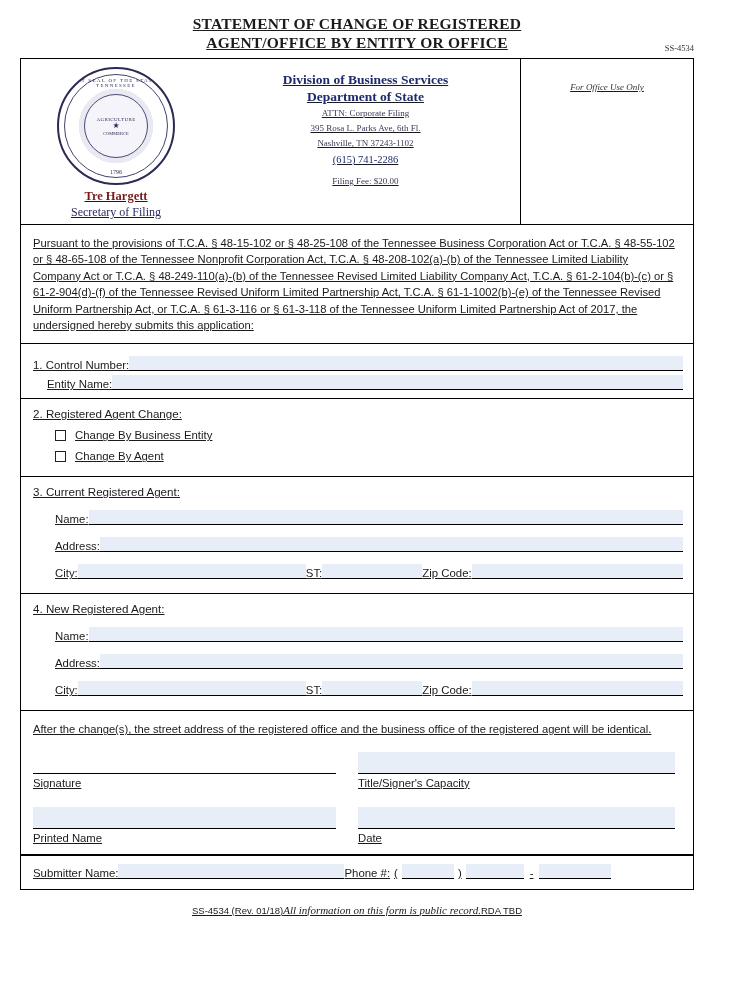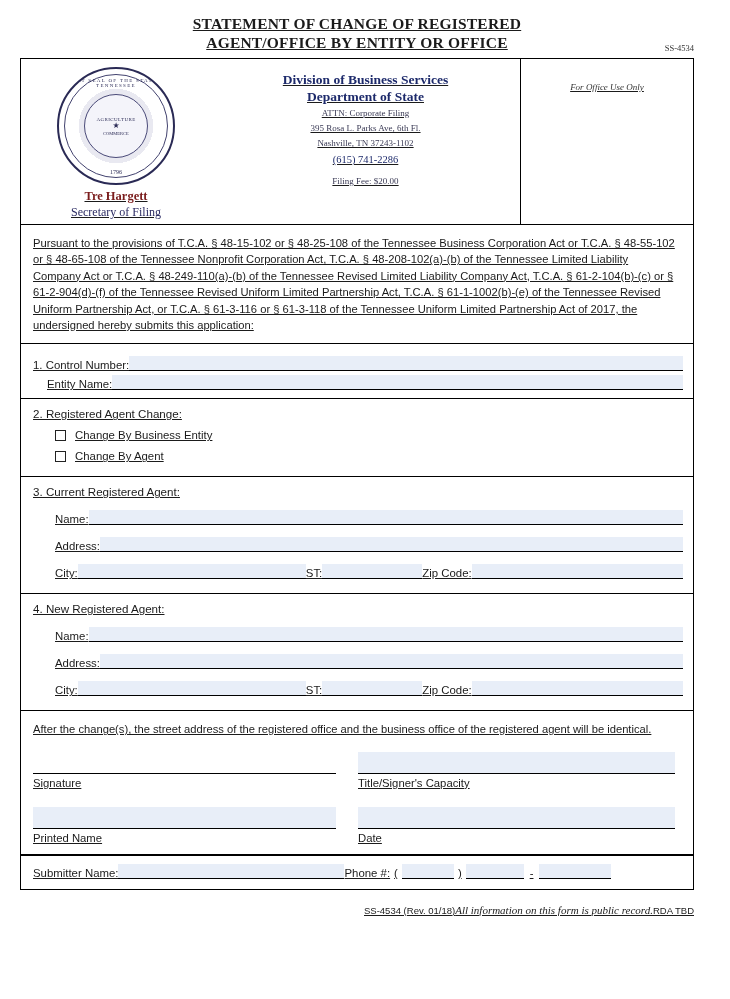--- a/index.html
+++ b/index.html
@@ -250,21 +250,21 @@
     white-space: nowrap;
   }
   .paren { font-size: 11.4px; }
   .ph-a { width: 52px; height: 15px; background:#e8eef8; border-bottom: 1px solid #000; }
   .ph-b { width: 58px; height: 15px; background:#e8eef8; border-bottom: 1px solid #000; }
   .ph-c { width: 72px; height: 15px; background:#e8eef8; border-bottom: 1px solid #000; }
   .dash { font-size: 11.4px; padding: 0 2px; }
   
   .footer {
     display: flex;
-    justify-content: flex-end;
+    justify-content: center;
     align-items: baseline;
     margin-top: 14px;
     font-size: 9.5px;
   }
   .footer .mid {
     font-family: "Liberation Serif", serif;
     font-style: italic;
     font-size: 11px;
   }
   .footer .left, .footer .right {

